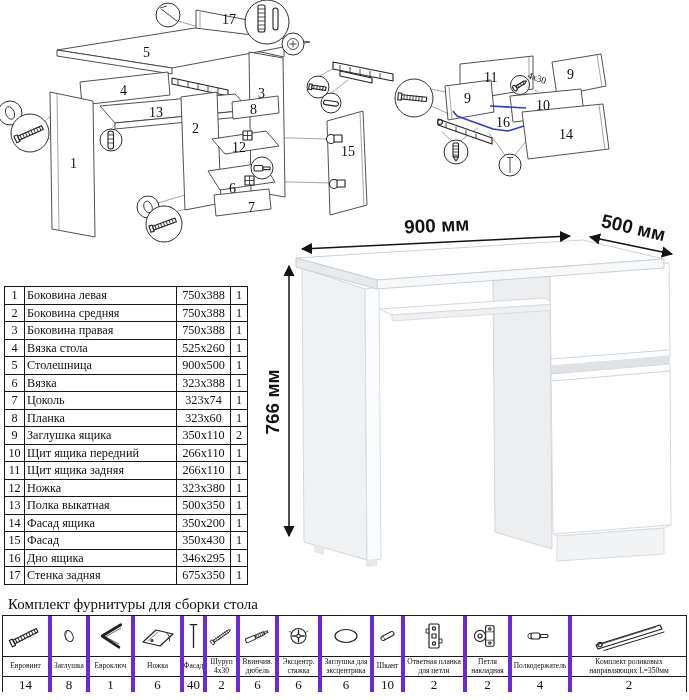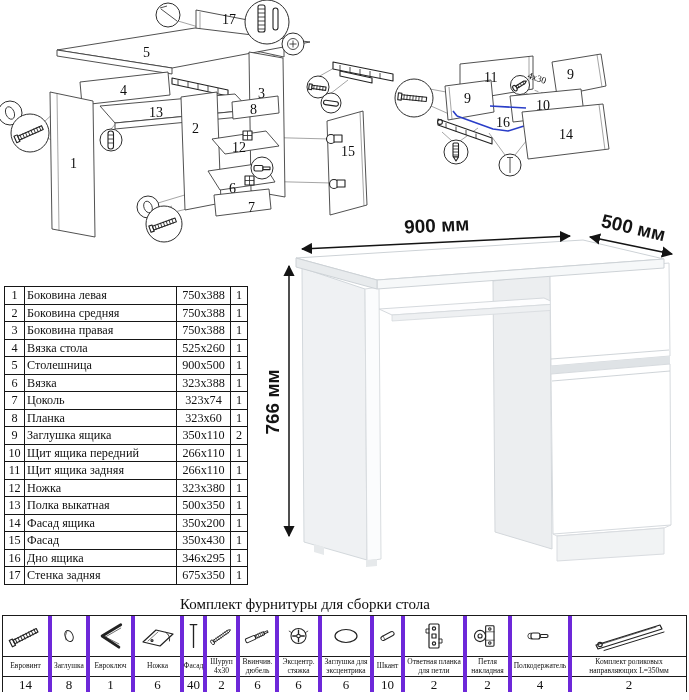--- a/index.html
+++ b/index.html
@@ -27,22 +27,22 @@
 
   
   table.parts { position:absolute; left:4px; top:286px; width:244px;
                 border-collapse:collapse; font-size:12.2px; table-layout:fixed; }
   table.parts td { border:1px solid #161616; padding:0 2px; height:16.5px;
                    line-height:1; white-space:nowrap; overflow:hidden; }
   table.parts td.c { text-align:center; padding:0 1px; }
   table.parts col.n1{width:20px;} table.parts col.n3{width:54px;} table.parts col.n4{width:17px;}
 
   
-  .hwTitle { position:absolute; left:0; top:596px; width:610px; text-align:center;
-             font-size:15px; color:#0d0d0d; }
+  .hwTitle { position:absolute; left:0; top:596px; width:610px; 
+             font-size:15px; color:#0d0d0d;padding-left:8px; }
   .hw { position:absolute; left:2px; top:615px; width:685px; height:79px;
         display:flex; border:1.4px solid #1a1a1a; box-sizing:border-box; background:#fff; }
   .hwCol { display:flex; flex-direction:column; border-right:4px solid #6d28d9;
            box-sizing:border-box; min-width:0; }
   .hwCol:last-child { border-right:none; flex:1 1 auto; }
   .hwIcon { height:41px; display:flex; align-items:center; justify-content:center;
             border-bottom:1px solid #1a1a1a; }
   .hwIcon svg { position:static; }
   .hwName { height:20px; border-bottom:1px solid #1a1a1a; font-size:7.5px; line-height:1.12;
             display:flex; align-items:center; justify-content:center; text-align:center;

